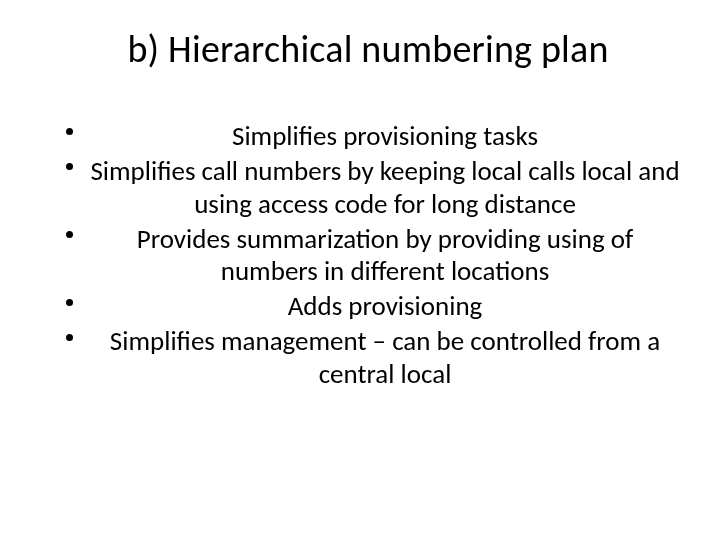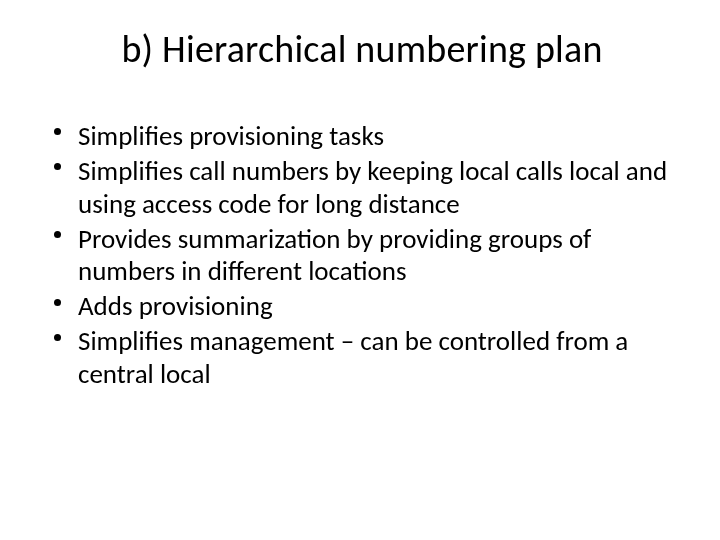--- a/index.html
+++ b/index.html
@@ -8,36 +8,37 @@
     width: 720px;
     height: 540px;
     background: #ffffff;
     font-family: Calibri, "Segoe UI", Arial, sans-serif;
     color: #000;
   }
   .slide {
     width: 720px;
     height: 540px;
     box-sizing: border-box;
-    padding: 28px 36px 40px 40px;
+    padding: 28px 36px 40px 52px;
   }
   .title {
     font-size: 38px;
     font-weight: 400;
     text-align: center;
     margin: 0 0 48px 0;
     line-height: 1.15;
     letter-spacing: 0.2px;
   }
   ul.bullets {
     list-style: none;
     padding: 0 0 0 6px;
     margin: 4px;
     font-size: 27px;
     line-height: 1.22;
+    text-align: center;
   }
   ul.bullets li {
     position: relative;
     padding-left: 28px;
     margin: 0 0 2px 0;
   }
   ul.bullets li .dot {
     position: absolute;
     left: 4px;
     top: 0.32em;
@@ -57,21 +58,21 @@
     <li>
       <span class="dot"></span>
       <span>Simplifies provisioning tasks</span>
     </li>
     <li>
       <span class="dot"></span>
       <span>Simplifies call numbers by keeping local calls local and using access code for long distance</span>
     </li>
     <li>
       <span class="dot"></span>
-      <span>Provides summarization by providing groups of numbers in different locations</span>
+      <span>Provides summarization by providing using of numbers in different locations</span>
     </li>
     <li>
       <span class="dot"></span>
       <span>Adds provisioning</span>
     </li>
     <li>
       <span class="dot"></span>
       <span>Simplifies management – can be controlled from a central local</span>
     </li>
   </ul>

